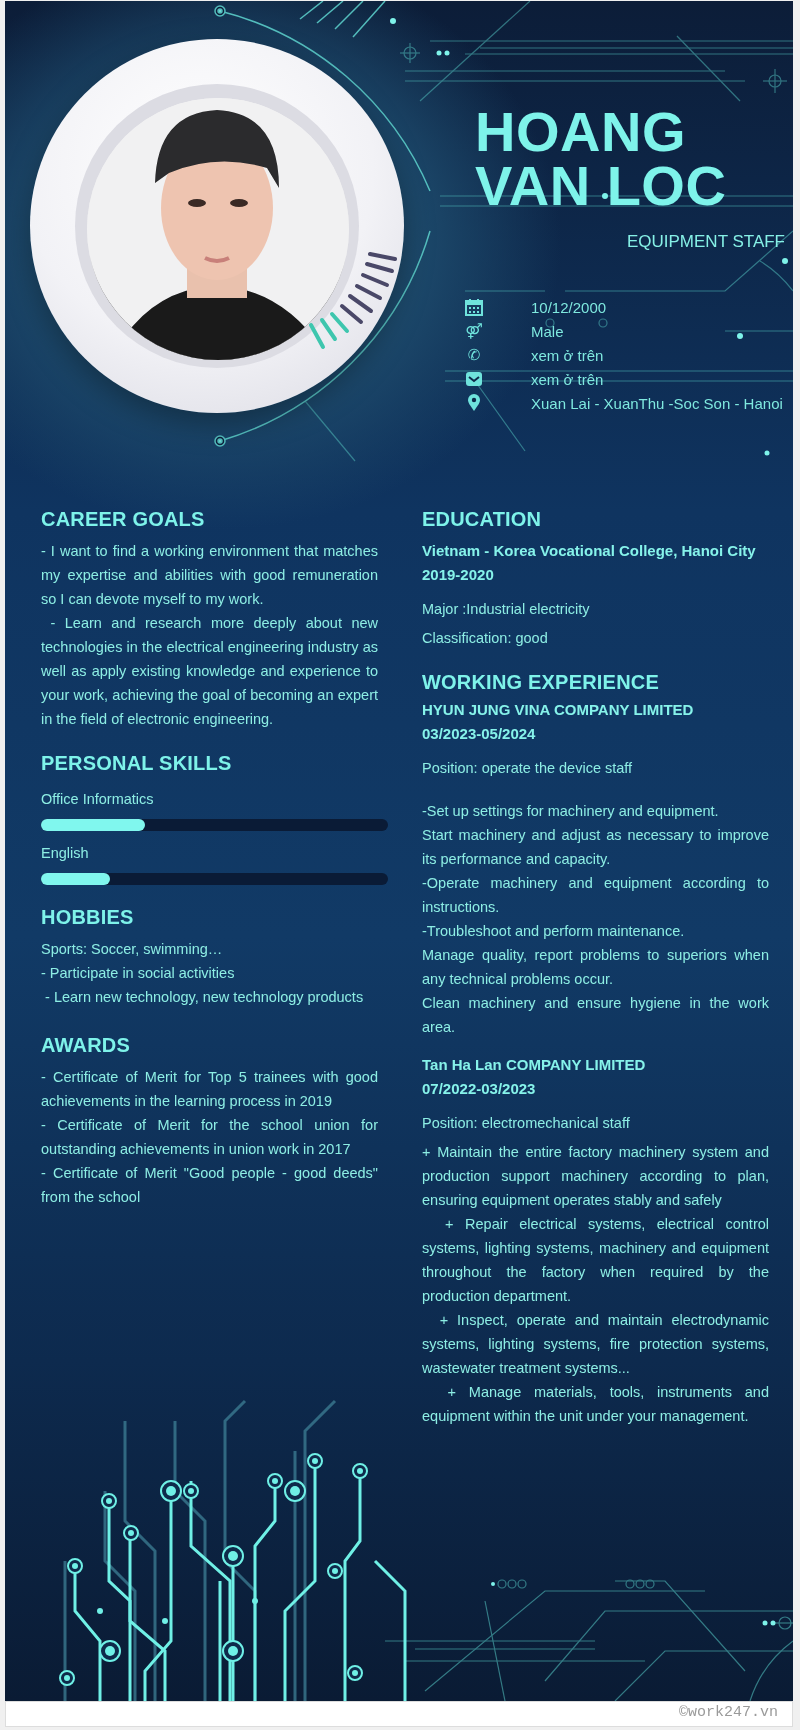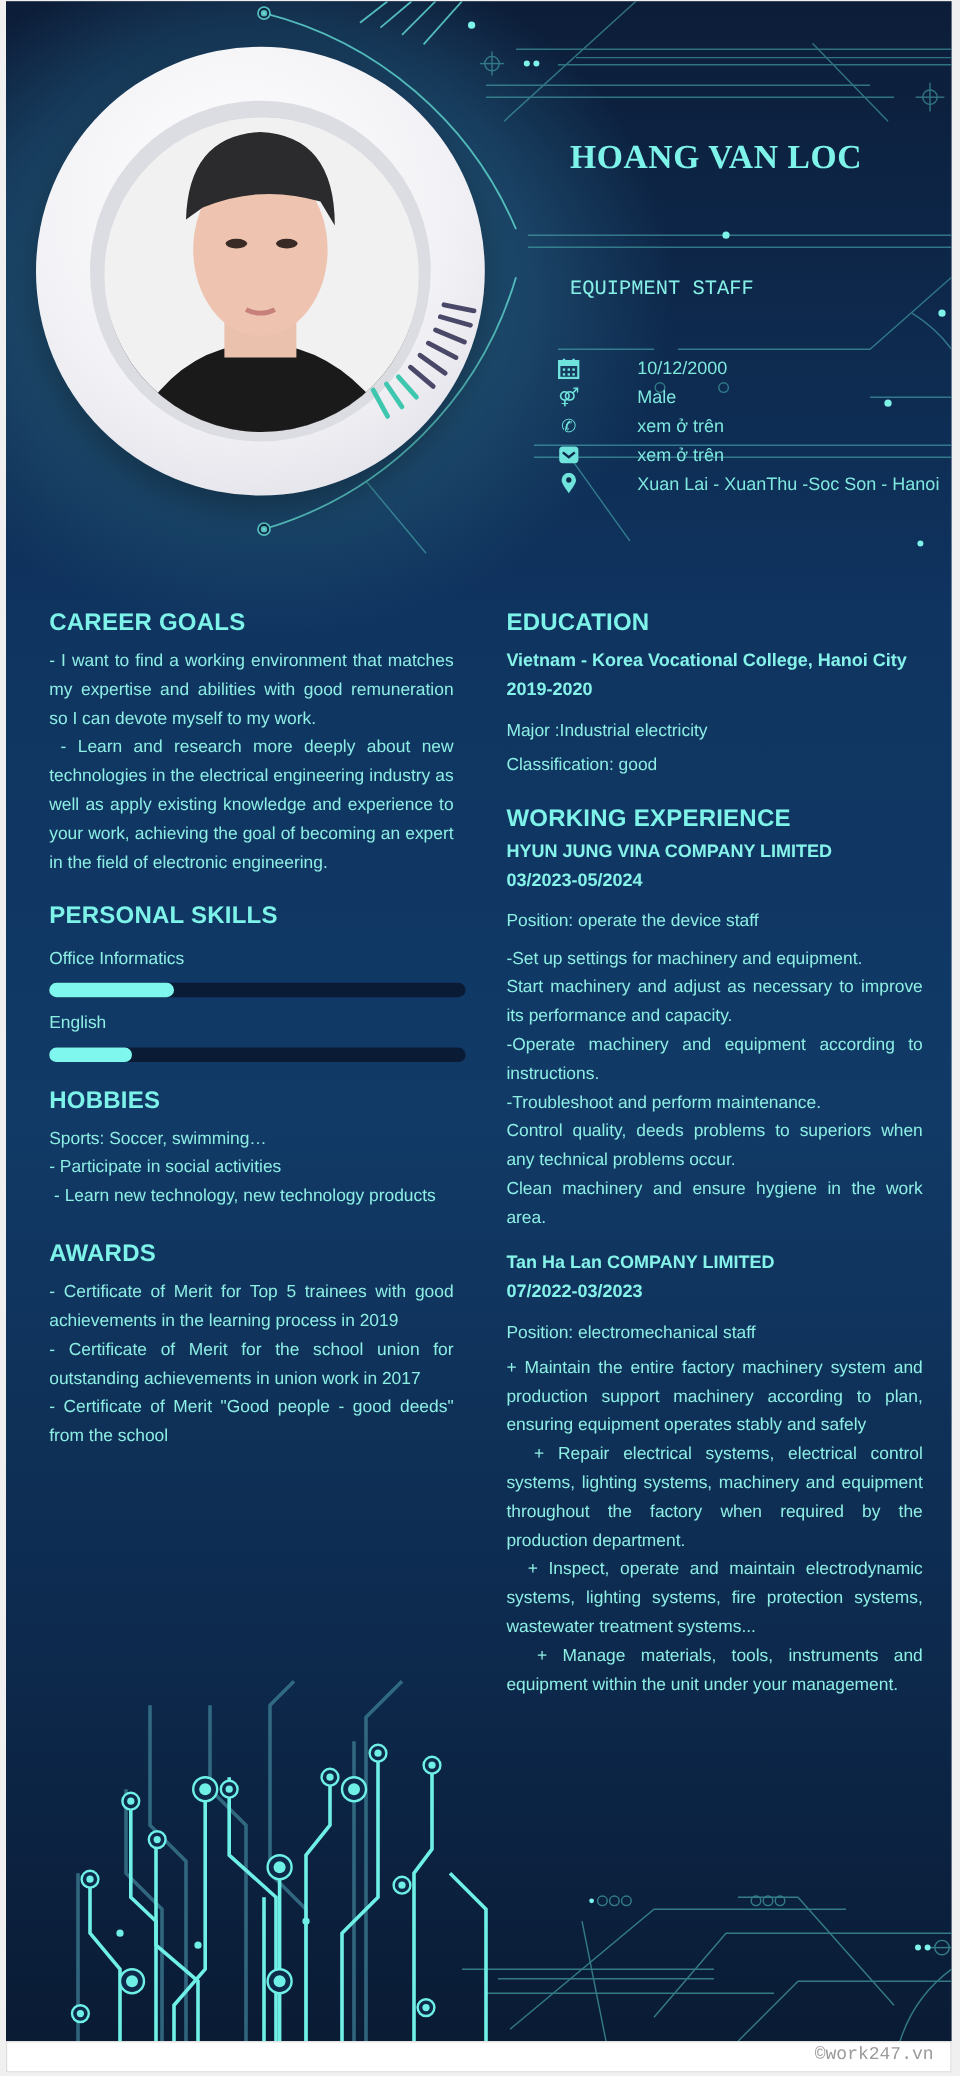--- a/index.html
+++ b/index.html
@@ -9,22 +9,22 @@
                 linear-gradient(180deg, #0c1d38 0%, #0f3460 30%, #113a66 55%, #0d2a4e 80%, #0a1b34 100%); }
   .footer-strip { position:absolute; left:5px; top:1701px; width:788px; height:26px; background:#fff; border:1px solid #ddd; box-sizing:border-box; }
   .watermark { position:absolute; right:22px; top:1704px; font-family:Liberation Mono, monospace; font-size:15px; color:#9a9a9a; }
   svg.deco { position:absolute; left:0; top:0; pointer-events:none; }
   .avatar-outer { position:absolute; left:25px; top:38px; width:374px; height:374px; border-radius:50%;
     background: radial-gradient(circle at 45% 35%, #ffffff 0%, #f2f2f6 55%, #d9d9e2 100%);
     box-shadow: 0 10px 30px rgba(0,0,0,0.35); }
   .avatar-ring { position:absolute; left:70px; top:83px; width:284px; height:284px; border-radius:50%; background:#dcdce3; }
   .avatar-photo { position:absolute; left:82px; top:97px; width:262px; height:262px; border-radius:50%; overflow:hidden;
     background: linear-gradient(180deg,#f4f4f4 0%,#e8e8ea 60%,#222 78%,#161616 100%); }
-  .name { position:absolute; left:470px; top:104px; width:320px; color:#7ef3ea; font-weight:bold; font-size:28px; line-height:54px; letter-spacing:0.5px;font-family:Liberation Serif, serif; }
-  .title { position:absolute; left:470px; top:231px; width:310px; text-align:left; color:#86f0e6; font-size:17px;font-family:Liberation Mono, monospace; }
+  .name { position:absolute; left:470px; top:104px; width:320px; color:#7ef3ea; font-weight:bold; font-size:56px; line-height:54px; letter-spacing:0.5px; }
+  .title { position:absolute; left:470px; top:231px; width:310px; text-align:right; color:#86f0e6; font-size:17px; }
   .contact { position:absolute; left:458px; top:294px; }
   .contact .row { display:flex; align-items:center; height:24px; color:#7fe9df; font-size:15px;gap:30px; }
   .contact .ico { width:22px; height:20px; margin-right:16px; display:flex; align-items:center; justify-content:center; color:#6fe3dc; }
   .col { position:absolute; color:#8deee4; font-size:14.5px; line-height:24px; }
   .col-left { left:36px; top:504px; width:337px; }
   .col-right { left:417px; top:504px; width:347px; }
   h2 { margin:0 0 6px 0; font-size:20px; font-weight:bold; color:#7ef3ea; line-height:28px; letter-spacing:0.2px; }
   .j { text-align:justify; margin:0; }
   .bold { font-weight:bold; color:#86f3ea; font-size:15px; }
   .skill-label { margin-top:10px; }
@@ -289,26 +289,26 @@
       <div class="bold">Vietnam - Korea Vocational College, Hanoi City</div>
       <div class="bold" style="margin-bottom:10px">2019-2020</div>
       <div style="margin-bottom:5px">Major :Industrial electricity</div>
       <div>Classification:  good</div>
     </div>
     <div class="sec">
       <h2 style="margin-bottom:2px">WORKING EXPERIENCE</h2>
       <div>
         <div class="bold">HYUN JUNG VINA COMPANY LIMITED</div>
         <div class="bold" style="margin-bottom:10px">03/2023-05/2024</div>
-        <div style="margin-bottom:7px">Position: operate the device staff</div>
+        <div style="margin-bottom:19px">Position: operate the device staff</div>
         <p class="j">-Set up settings for machinery and equipment.</p>
         <p class="j">Start machinery and adjust as necessary to improve its performance and capacity.</p>
         <p class="j">-Operate machinery and equipment according to instructions.</p>
         <p class="j">-Troubleshoot and perform maintenance.</p>
-        <p class="j">Control quality, deeds problems to superiors when any technical problems occur.</p>
+        <p class="j">Manage quality, report problems to superiors when any technical problems occur.</p>
         <p class="j">Clean machinery and ensure hygiene in the work area.</p>
       </div>
       <div style="margin-top:14px">
         <div class="bold">Tan Ha Lan COMPANY LIMITED</div>
         <div class="bold" style="margin-bottom:10px">07/2022-03/2023</div>
         <div style="margin-bottom:5px">Position: electromechanical staff</div>
         <p class="j">+ Maintain the entire factory machinery system and production support machinery according to plan, ensuring equipment operates stably and safely</p>
         <p class="j">&nbsp;&nbsp;+ Repair electrical systems, electrical control systems, lighting systems, machinery and equipment throughout the factory when required by the production department.</p>
         <p class="j">&nbsp;&nbsp;+ Inspect, operate and maintain electrodynamic systems, lighting systems, fire protection systems, wastewater treatment systems...</p>
         <p class="j">&nbsp;&nbsp;+ Manage materials, tools, instruments and equipment within the unit under your management.</p>

